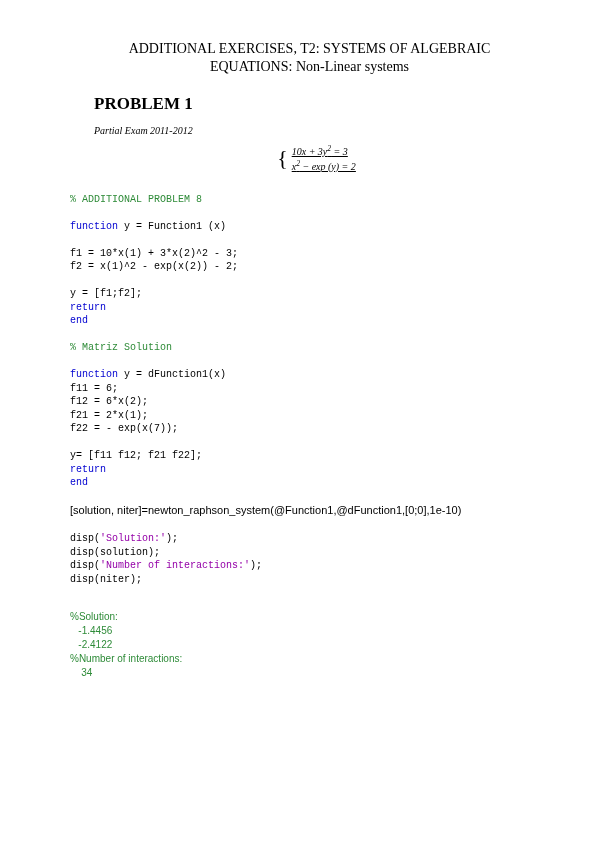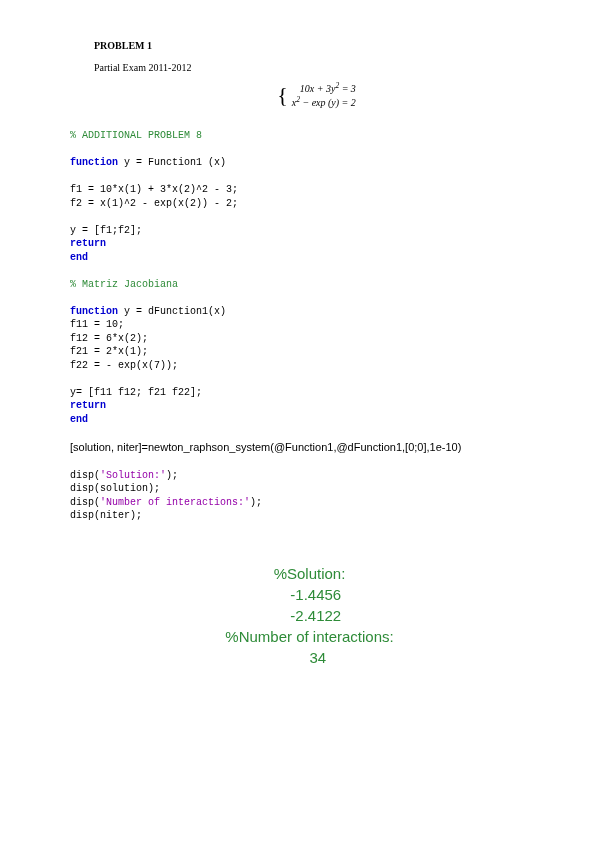--- a/index.html
+++ b/index.html
@@ -14,32 +14,33 @@
     padding: 40px 50px 40px 70px;
     box-sizing: border-box;
   }
   .title {
     font-size: 14px;
     text-align: center;
     margin-bottom: 18px;
     line-height: 1.3;
   }
   .problem-heading {
-    font-size: 10px;
+    font-size: 17px;
     font-weight: bold;
     margin-left: 24px;
     margin-bottom: 10px;
   }
   .problem-body {
     font-size: 10px;
     margin-left: 24px;
     margin-right: 10px;
     line-height: 1.35;
   }
   .italic {
+    font-style: italic;
   }
   .indent {
     text-indent: 16px;
   }
   .eq-wrap {
     text-align: center;
     font-style: italic;
     margin: 6px 0;
     font-size: 10px;
     line-height: 1.3;
@@ -48,52 +49,56 @@
     display: inline-flex;
     align-items: center;
   }
   .brace {
     font-size: 22px;
     font-style: normal;
     margin-right: 4px;
     line-height: 0.8;
   }
   .eq-lines {
-    text-align: right;
+    text-align: left;
+    text-decoration: underline;
   }
   .code {
     font-family: "Courier New", Courier, monospace;
     font-size: 10px;
     line-height: 1.35;
     white-space: pre;
     margin-top: 20px;
   }
   .c-comment { color: #2e8b38; }
-  .c-kw { color: #0000d0; font-weight: bold; }
+  .c-kw { color: #0000d0; }
   .c-str { color: #9400a8; }
   .c-black { color: #000; }
   .helv {
     font-family: Helvetica, Arial, sans-serif;
     font-size: 11px;
   }
   .out {
     font-family: Helvetica, Arial, sans-serif;
-    font-size: 15px;
+    font-size: 10px;
     color: #2e8b38;
     line-height: 1.4;
-    margin-top: 40px;
-    text-align: center;
+    margin-top: 24px;
   }
   sup { font-size: 0.75em; }
 </style>
 </head>
 <body>
 
 <div class="page">
 
+  <div class="title">
+    <span>ADDITIONAL EXERCISES, T2: SYSTEMS OF ALGEBRAIC</span><br>
+    <span>EQUATIONS: Non-Linear systems</span>
+  </div>
 
   <div class="problem-heading">PROBLEM 1</div>
 
   <div class="problem-body">
     <div class="italic">Partial Exam 2011-2012</div>
     <div class="eq-wrap">
       <div class="brace-row">
         <span class="brace">{</span>
         <span class="eq-lines">
           <span><span>10x + 3y</span><sup>2</sup><span> = 3</span></span><br>
@@ -107,24 +112,24 @@
 
 <span class="c-kw">function</span><span> y = Function1 (x)</span>
 
 <span>f1 = 10*x(1) + 3*x(2)^2 - 3;</span>
 <span>f2 = x(1)^2 - exp(x(2)) - 2;</span>
 
 <span>y = [f1;f2];</span>
 <span class="c-kw">return</span>
 <span class="c-kw">end</span>
 
-<span class="c-comment">% Matriz Jacobiana</span>
+<span class="c-comment">% Matriz Solution</span>
 
 <span class="c-kw">function</span><span> y = dFunction1(x)</span>
-<span>f11 = 10;</span>
+<span>f11 = 6;</span>
 <span>f12 = 6*x(2);</span>
 <span>f21 = 2*x(1);</span>
 <span>f22 = - exp(x(7));</span>
 
 <span>y= [f11 f12; f21 f22];</span>
 <span class="c-kw">return</span>
 <span class="c-kw">end</span>
 
 <span class="helv c-black">[solution, niter]=newton_raphson_system(@Function1,@dFunction1,[0;0],1e-10)</span>
 

